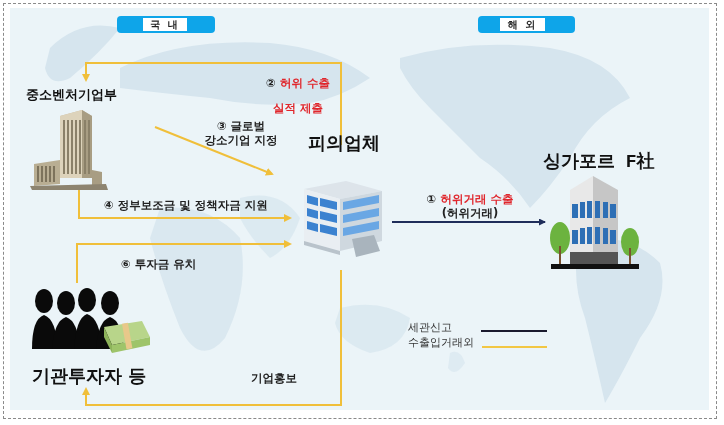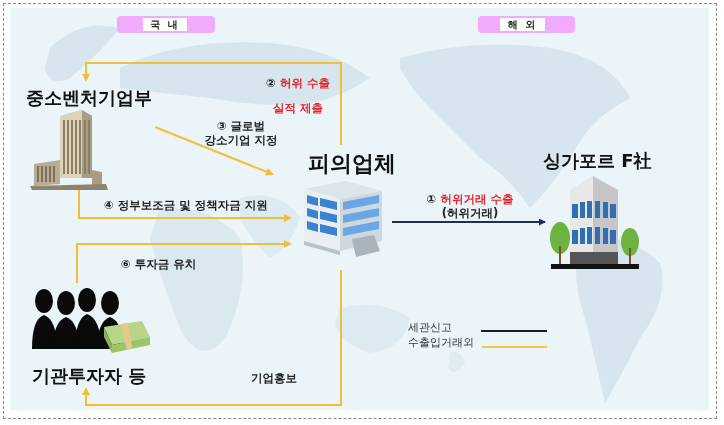--- a/index.html
+++ b/index.html
@@ -1,20 +1,20 @@
 <!DOCTYPE html>
 <html><head>
 <meta charset="utf-8">
 <style>
   html, body { margin:0; padding:0; background:#ffffff; }
   body { width:724px; height:425px; position:relative; overflow:hidden; font-family:"DejaVu Sans","Liberation Sans",sans-serif; }
   .frame { position:absolute; left:3px; top:3px; width:714px; height:416px; border:1px dashed #8a8a8a; box-sizing:border-box; }
   .map { position:absolute; left:10px; top:8px; width:699px; height:402px; background:#ebf4f8; overflow:hidden; }
   .map svg { position:absolute; left:0; top:0; }
-  .pill { position:absolute; height:17px; background:#f0abfc; border-radius:4px; }
+  .pill { position:absolute; height:17px; background:#0ea5e9; border-radius:4px; }
   .pill .lbl { position:absolute; top:2px; height:13px; background:#ffffff; font-size:10px; line-height:13px; text-align:center; color:#222; font-weight:bold; letter-spacing:2px; }
   .title { position:absolute; font-weight:bold; color:#111; white-space:nowrap; }
   .note { position:absolute; font-weight:bold; font-size:11.5px; color:#222; text-align:center; line-height:14px; white-space:nowrap; }
   .red { color:#e0262c;margin-top:11px; }
   .legend { position:absolute; font-size:11px; color:#333; line-height:15px; }
   .legend-line { position:absolute; height:2px; }
   .overlay { position:absolute; left:0; top:0; width:724px; height:425px; pointer-events:none; }
 </style>
 </head>
 <body>
@@ -160,23 +160,23 @@
       <path d="M64 64 Q66 36 78 32 Q90 36 92 64 Z"></path>
   </g>
   <g>
     <polygon points="72,42 110,36 118,52 80,60" fill="#b8d58a"></polygon>
     <polygon points="72,42 80,60 80,68 72,52" fill="#8db35a"></polygon>
     <polygon points="80,60 118,52 118,60 80,68" fill="#9ec46a"></polygon>
     <rect x="92" y="38" width="6" height="26" fill="#e8c88a" transform="rotate(-10 95 50)"></rect>
   </g>
 </svg>
 
-<div class="title" style="left:26px; top:86px; font-size:18px;">중소벤처기업부</div>
-<div class="title" style="left:308px; top:149px; font-size:22px;">피의업체</div>
-<div class="title" style="left:543px; top:149px; font-size:18px;">싱가포르 F社</div>
+<div class="title" style="left:26px; top:86px; font-size:13px;">중소벤처기업부</div>
+<div class="title" style="left:308px; top:131px; font-size:18px;">피의업체</div>
+<div class="title" style="left:543px; top:149px; font-size:18px;font-family:Liberation Mono, monospace;">싱가포르 F社</div>
 <div class="title" style="left:32px; top:364px; font-size:18px;">기관투자자 등</div>
 
 <div class="note" style="left:258px; top:76px; width:80px;">
   <div><span>②</span> <span class="red">허위 수출</span></div>
   <div class="red">실적 제출</div>
 </div>
 
 <div class="note" style="left:198px; top:119px; width:86px;">
   <div>③ 글로벌</div>
   <div>강소기업 지정</div>

